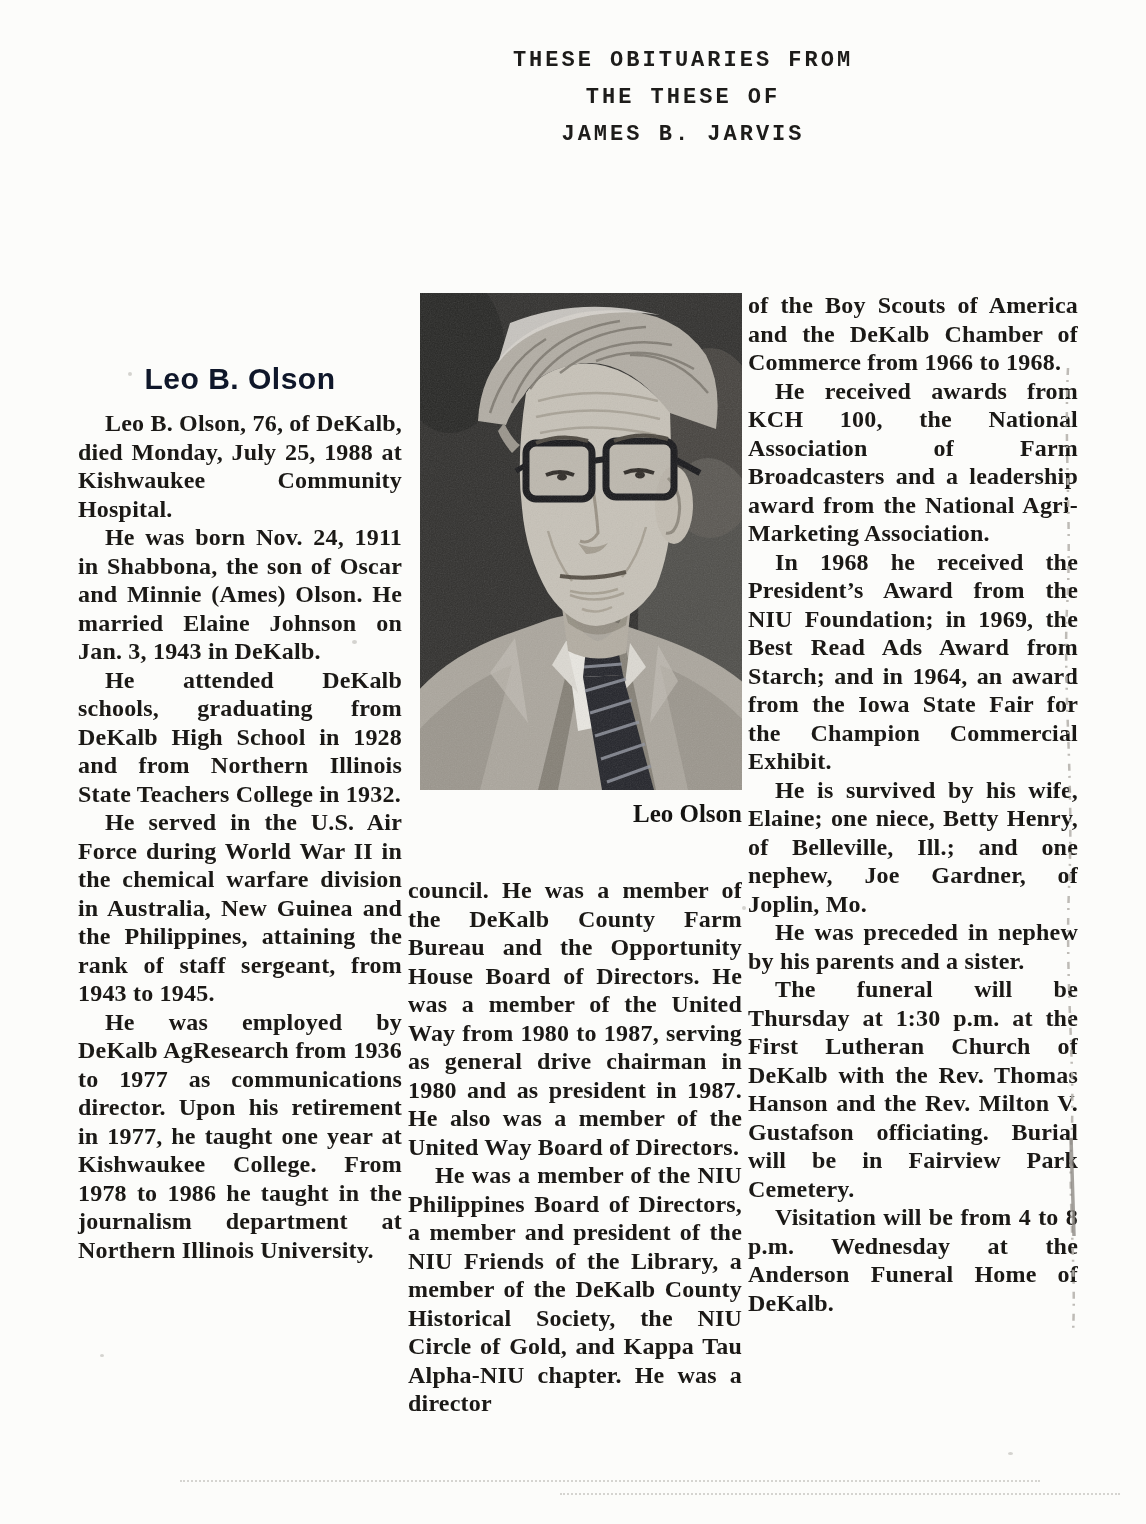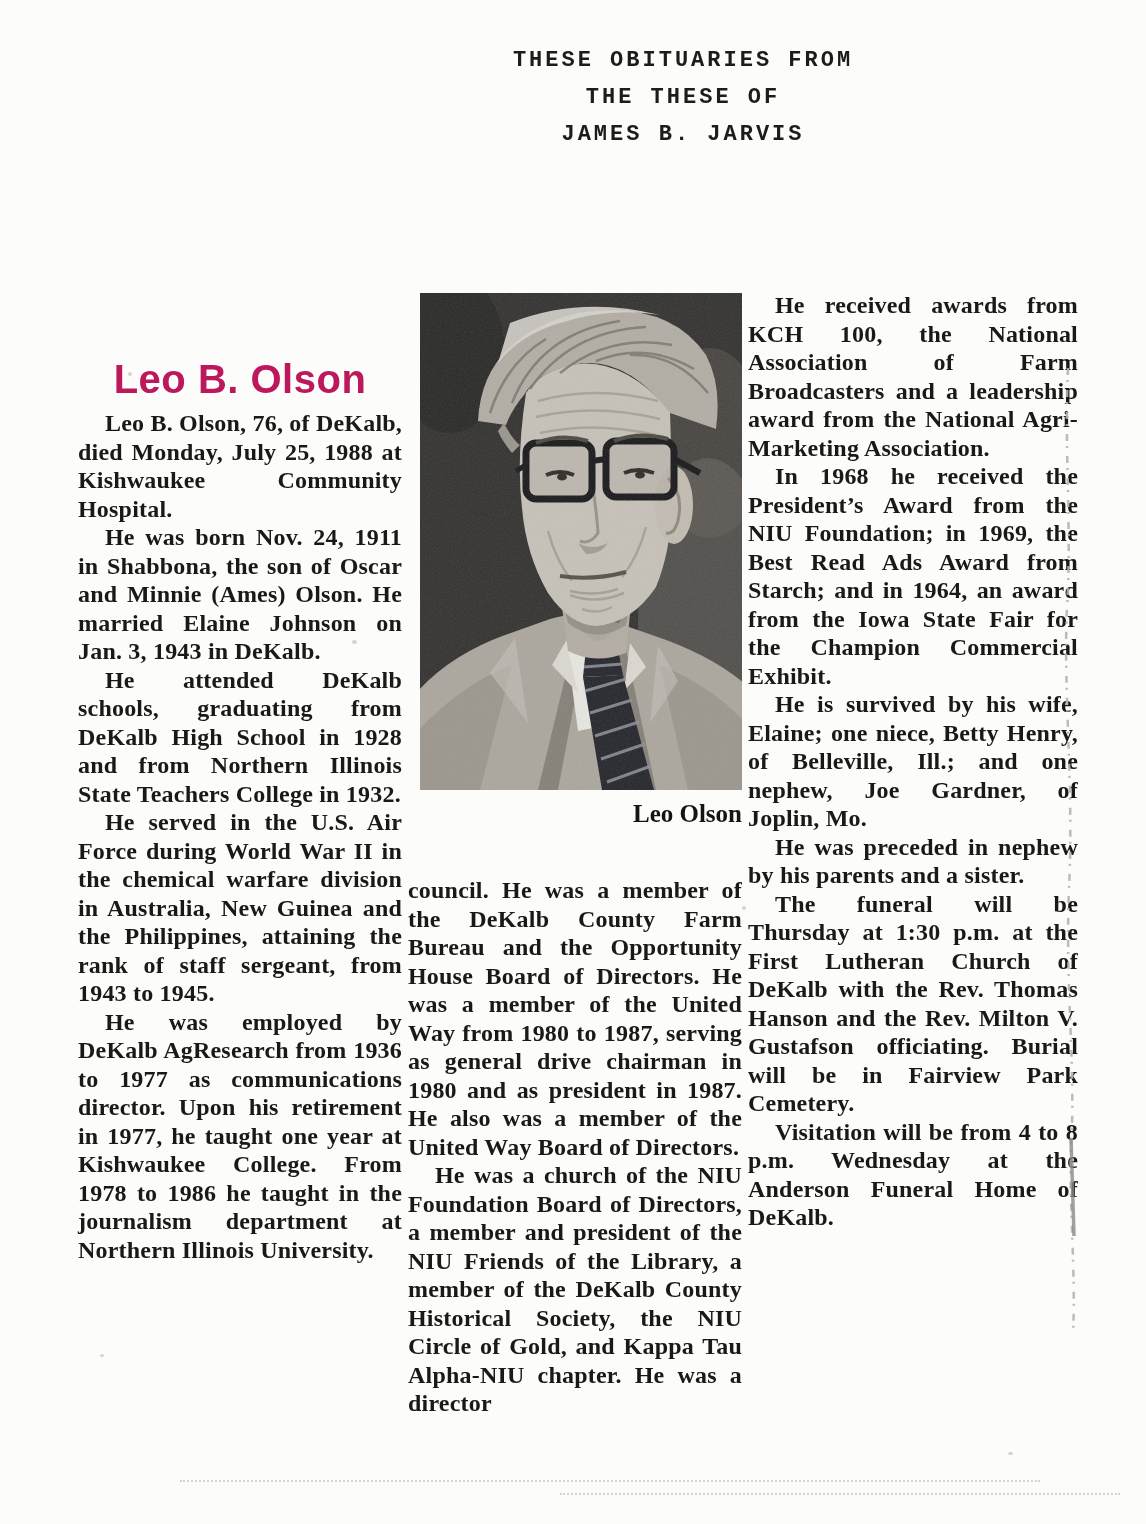--- a/index.html
+++ b/index.html
@@ -22,22 +22,22 @@
   }
   
   .col{position:absolute;}
   .col-left{left:78px;top:360px;width:324px;}
   .col-middle{left:408px;top:293px;width:334px;}
   .col-right{left:748px;top:291px;width:330px;}
 
   .title{
     margin:0 0 11px 0;
     font-family:"Liberation Sans",sans-serif;
-    font-weight:700;font-size:40px;line-height:38px;
-    letter-spacing:.5px;text-align:center;color:#be185d;
+    font-weight:700;font-size:30px;line-height:38px;
+    letter-spacing:.5px;text-align:center;color:#0f172a;
   }
   p.body-par{
     margin:0;
     text-indent:27px;
     text-align:justify;
     font-family:"Liberation Serif",serif;
     font-weight:700;
     font-size:24px;line-height:28.5px;
     letter-spacing:.2px;
     color:#1b1916;
@@ -191,24 +191,25 @@
           <path d="M204,180 Q218,174 234,180" fill="none" stroke="#2e2a26" stroke-width="4"></path>
           <ellipse cx="142" cy="184" rx="5" ry="3.5" fill="#2e2a26"></ellipse>
           <ellipse cx="220" cy="182" rx="5" ry="3.5" fill="#2e2a26"></ellipse>
         </g>
 
         <rect x="0" y="0" width="322" height="497" filter="url(#grain)" opacity="0.16"></rect>
       </svg>
     </figure>
     <figcaption class="caption">Leo Olson</figcaption>
     <p class="body-par cont first-text">council. He was a member of the DeKalb County Farm Bureau and the Opportunity House Board of Directors. He was a member of the United Way from 1980 to 1987, serving as general drive chairman in 1980 and as president in 1987. He also was a member of the United Way Board of Directors.</p>
-    <p class="body-par">He was a church of the NIU Foundation Board of Directors, a member and president of the NIU Friends of the Library, a member of the DeKalb County Historical Society, the NIU Circle of Gold, and Kappa Tau Alpha-NIU chapter. He was a director</p>
+    <p class="body-par">He was a member of the NIU Philippines Board of Directors, a member and president of the NIU Friends of the Library, a member of the DeKalb County Historical Society, the NIU Circle of Gold, and Kappa Tau Alpha-NIU chapter. He was a director</p>
   </section>
 
   <section class="col col-right">
+    <p class="body-par cont">of the Boy Scouts of America and the DeKalb Chamber of Commerce from 1966 to 1968.</p>
     <p class="body-par">He received awards from KCH 100, the National Association of Farm Broadcasters and a leadership award from the National Agri-Marketing Association.</p>
     <p class="body-par">In 1968 he received the President’s Award from the NIU Foundation; in 1969, the Best Read Ads Award from Starch; and in 1964, an award from the Iowa State Fair for the Champion Commercial Exhibit.</p>
     <p class="body-par">He is survived by his wife, Elaine; one niece, Betty Henry, of Belleville, Ill.; and one nephew, Joe Gardner, of Joplin, Mo.</p>
     <p class="body-par">He was preceded in nephew by his parents and a sister.</p>
     <p class="body-par">The funeral will be Thursday at 1:30 p.m. at the First Lutheran Church of DeKalb with the Rev. Thomas Hanson and the Rev. Milton V. Gustafson officiating. Burial will be in Fairview Park Cemetery.</p>
     <p class="body-par">Visitation will be from 4 to 8 p.m. Wednesday at the Anderson Funeral Home of DeKalb.</p>
   </section>
 
   <svg class="torn-edge" viewBox="0 0 44 965" xmlns="http://www.w3.org/2000/svg">
     <path d="M16,0 C12,80 20,160 15,240 C11,320 22,420 17,520 C13,620 24,700 19,780 C17,840 24,905 21,965" fill="none" stroke="#b7b4ae" stroke-width="2.5" stroke-dasharray="7 5 2 8" opacity="0.9"></path>

